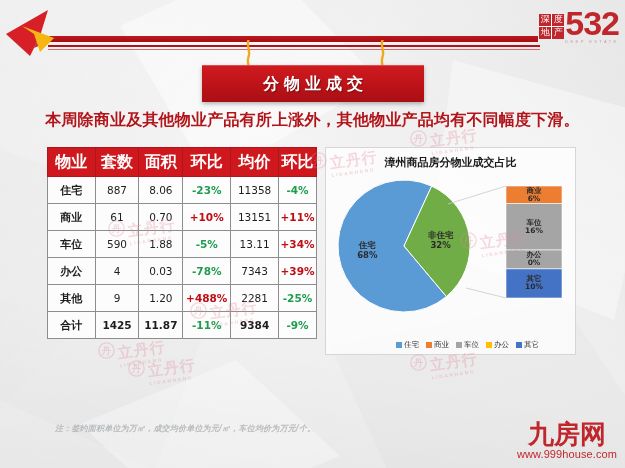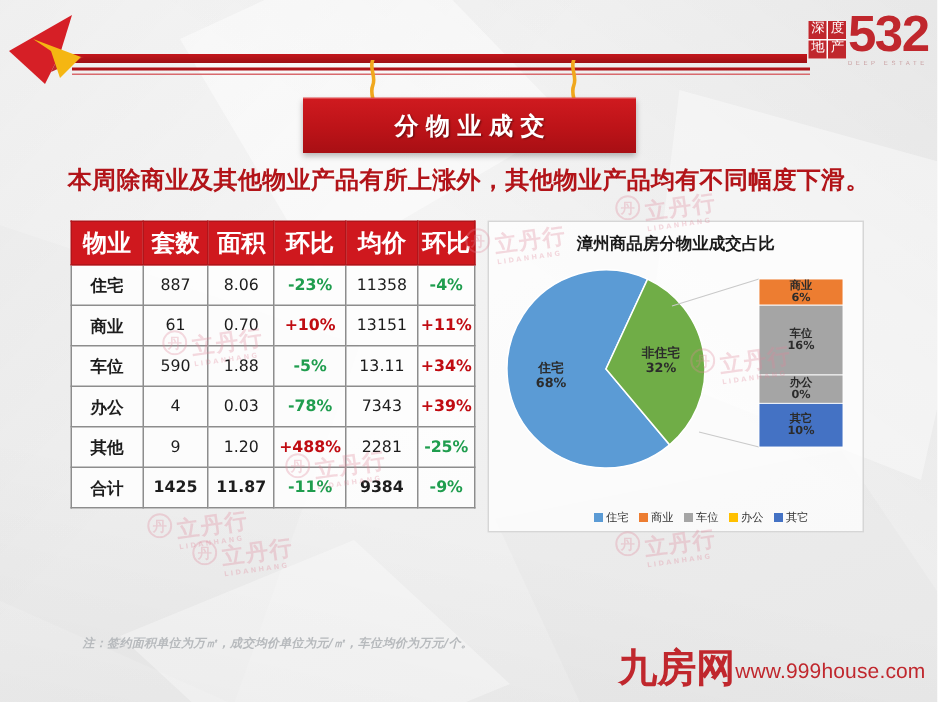--- a/index.html
+++ b/index.html
@@ -140,25 +140,25 @@
   
   .footnote {
     position: absolute; left: 55px; top: 423px;
     font-size: 8px; color: #b7babd; font-weight: 700; font-style: italic;
     letter-spacing: .2px;
     font-family: "DejaVu Sans", sans-serif;
   }
 
   
   .logo9 { position: absolute; right: 8px; bottom: 8px;
-           display: flex; flex-direction: row; align-items: center; }
+           display: flex; flex-direction: column; align-items: center; }
   .logo9 .cn { font-size: 26px; font-weight: 700; color: #c0272d;
                letter-spacing: 0px; line-height: 27px;
                font-family: "DejaVu Sans", sans-serif; }
-  .logo9 .url { font-size: 14px; color: #c0272d; letter-spacing: .1px;
+  .logo9 .url { font-size: 11px; color: #c0272d; letter-spacing: .1px;
                 font-family: "Liberation Sans", sans-serif; }
 
   
   .wm { position: absolute; pointer-events: none; opacity: .30;
         color: #e0879a; font-weight: 700;
         font-family: "DejaVu Sans", sans-serif;
         transform: rotate(-8deg); white-space: nowrap; }
   .wm .big { font-size: 15px; letter-spacing: 1px; }
   .wm .small { font-size: 4.5px; letter-spacing: 1.5px; display:block; }
   .wm-seal { position:absolute; pointer-events:none; opacity:.30; }

